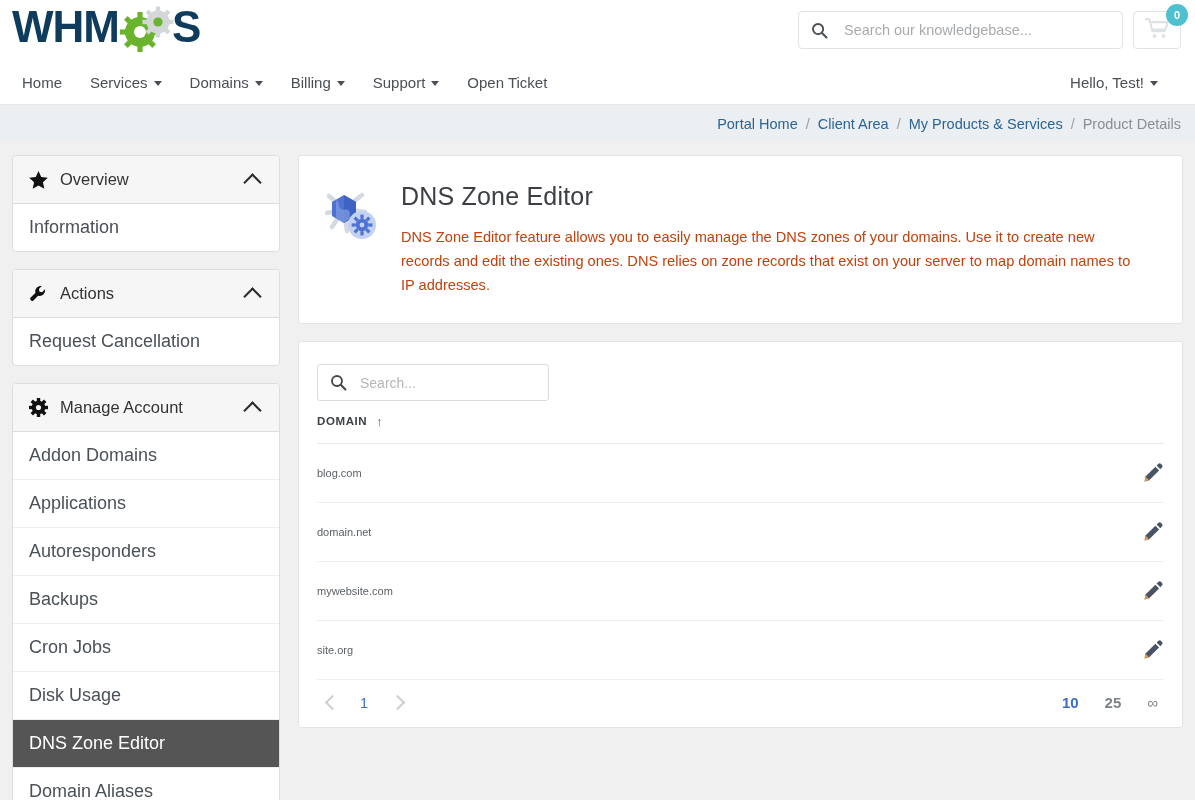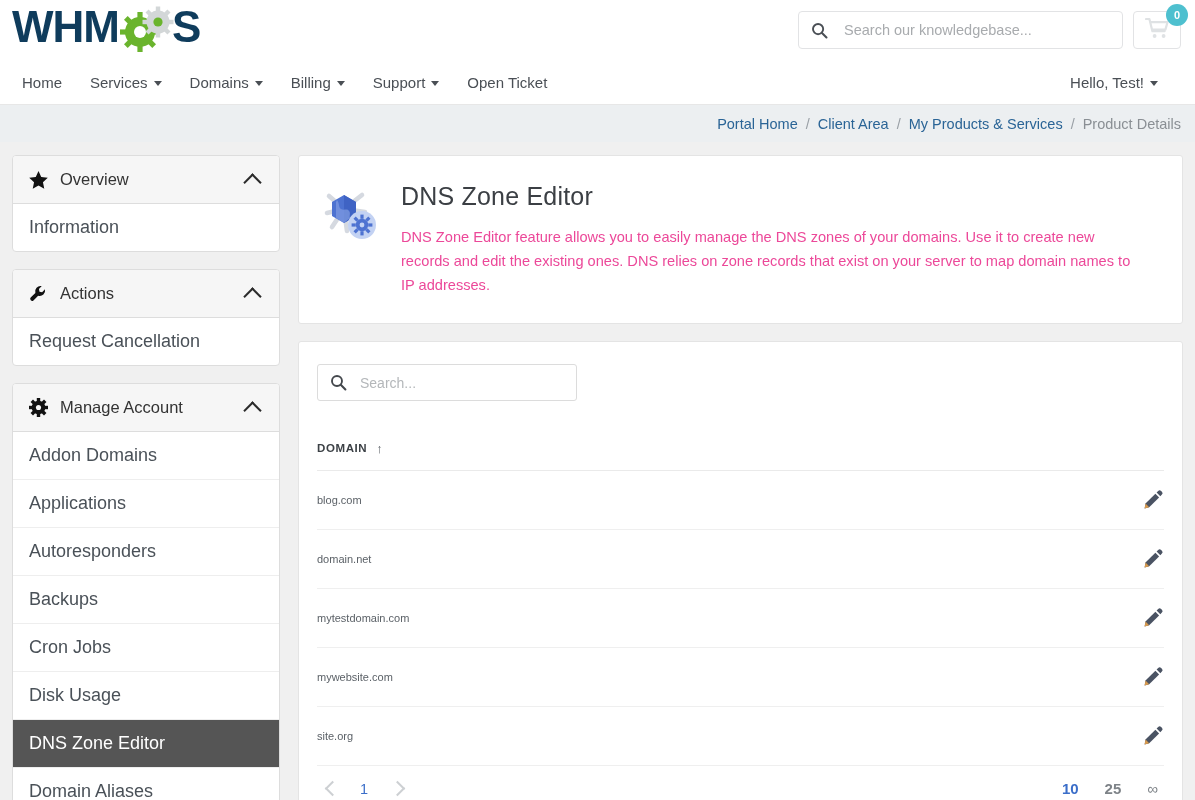--- a/index.html
+++ b/index.html
@@ -191,37 +191,37 @@
   .feature-body { flex: 1; }
   .feature-title {
     font-size: 25px;
     color: #3b3f44;
     margin: 0 0 14px 0;
     font-weight: normal;
     letter-spacing: .2px;
   }
   .feature-desc {
     font-size: 14.6px;
-    color: #ec4899;
+    color: #c2410c;
     line-height: 1.65;
     margin: 0;
     max-width: 745px;
   }
 
   
   .table-card { padding: 22px 18px 0 18px; }
   .tbl-search {
-    width: 260px;
+    width: 232px;
     height: 37px;
     border: 1px solid #dcdcdc;
     border-radius: 3px;
     display: flex;
     align-items: center;
     padding: 0 12px;
-    margin-bottom: 40px;
+    margin-bottom: 13px;
   }
   .tbl-search .sicon { color: #44484d; margin-right: 11px; display: flex; }
   .tbl-search input {
     border: 0; outline: 0; flex: 1;
     font-size: 14px; color: #555;
     font-family: "Liberation Sans", sans-serif;
     background: transparent;
   }
   .tbl-search input::placeholder { color: #b4b7ba; }
 
@@ -530,32 +530,20 @@
                 <svg width="22" height="22" viewBox="0 0 22 22">
                   <path d="M3.5 15.6 L13.4 5.7 L17.1 9.4 L7.2 19.3 L2.6 20.4 Z" fill="#4a5363"></path>
                   <path d="M3.5 15.6 L2.6 20.4 L7.2 19.3 Z" fill="#d79a4e"></path>
                   <path d="M14.6 4.5 L16.2 2.9 a2 2 0 0 1 2.9 0 l0.8 0.8 a2 2 0 0 1 0 2.9 L18.3 8.2 Z" fill="#4a5363"></path>
                 </svg>
               </span>
             </td>
           </tr>
           <tr>
             <td>domain.net</td>
-            <td class="edit-cell">
-              <span class="pencil">
-                <svg width="22" height="22" viewBox="0 0 22 22">
-                  <path d="M3.5 15.6 L13.4 5.7 L17.1 9.4 L7.2 19.3 L2.6 20.4 Z" fill="#4a5363"></path>
-                  <path d="M3.5 15.6 L2.6 20.4 L7.2 19.3 Z" fill="#d79a4e"></path>
-                  <path d="M14.6 4.5 L16.2 2.9 a2 2 0 0 1 2.9 0 l0.8 0.8 a2 2 0 0 1 0 2.9 L18.3 8.2 Z" fill="#4a5363"></path>
-                </svg>
-              </span>
-            </td>
-          </tr>
-          <tr>
-            <td>mytestdomain.com</td>
             <td class="edit-cell">
               <span class="pencil">
                 <svg width="22" height="22" viewBox="0 0 22 22">
                   <path d="M3.5 15.6 L13.4 5.7 L17.1 9.4 L7.2 19.3 L2.6 20.4 Z" fill="#4a5363"></path>
                   <path d="M3.5 15.6 L2.6 20.4 L7.2 19.3 Z" fill="#d79a4e"></path>
                   <path d="M14.6 4.5 L16.2 2.9 a2 2 0 0 1 2.9 0 l0.8 0.8 a2 2 0 0 1 0 2.9 L18.3 8.2 Z" fill="#4a5363"></path>
                 </svg>
               </span>
             </td>
           </tr>

